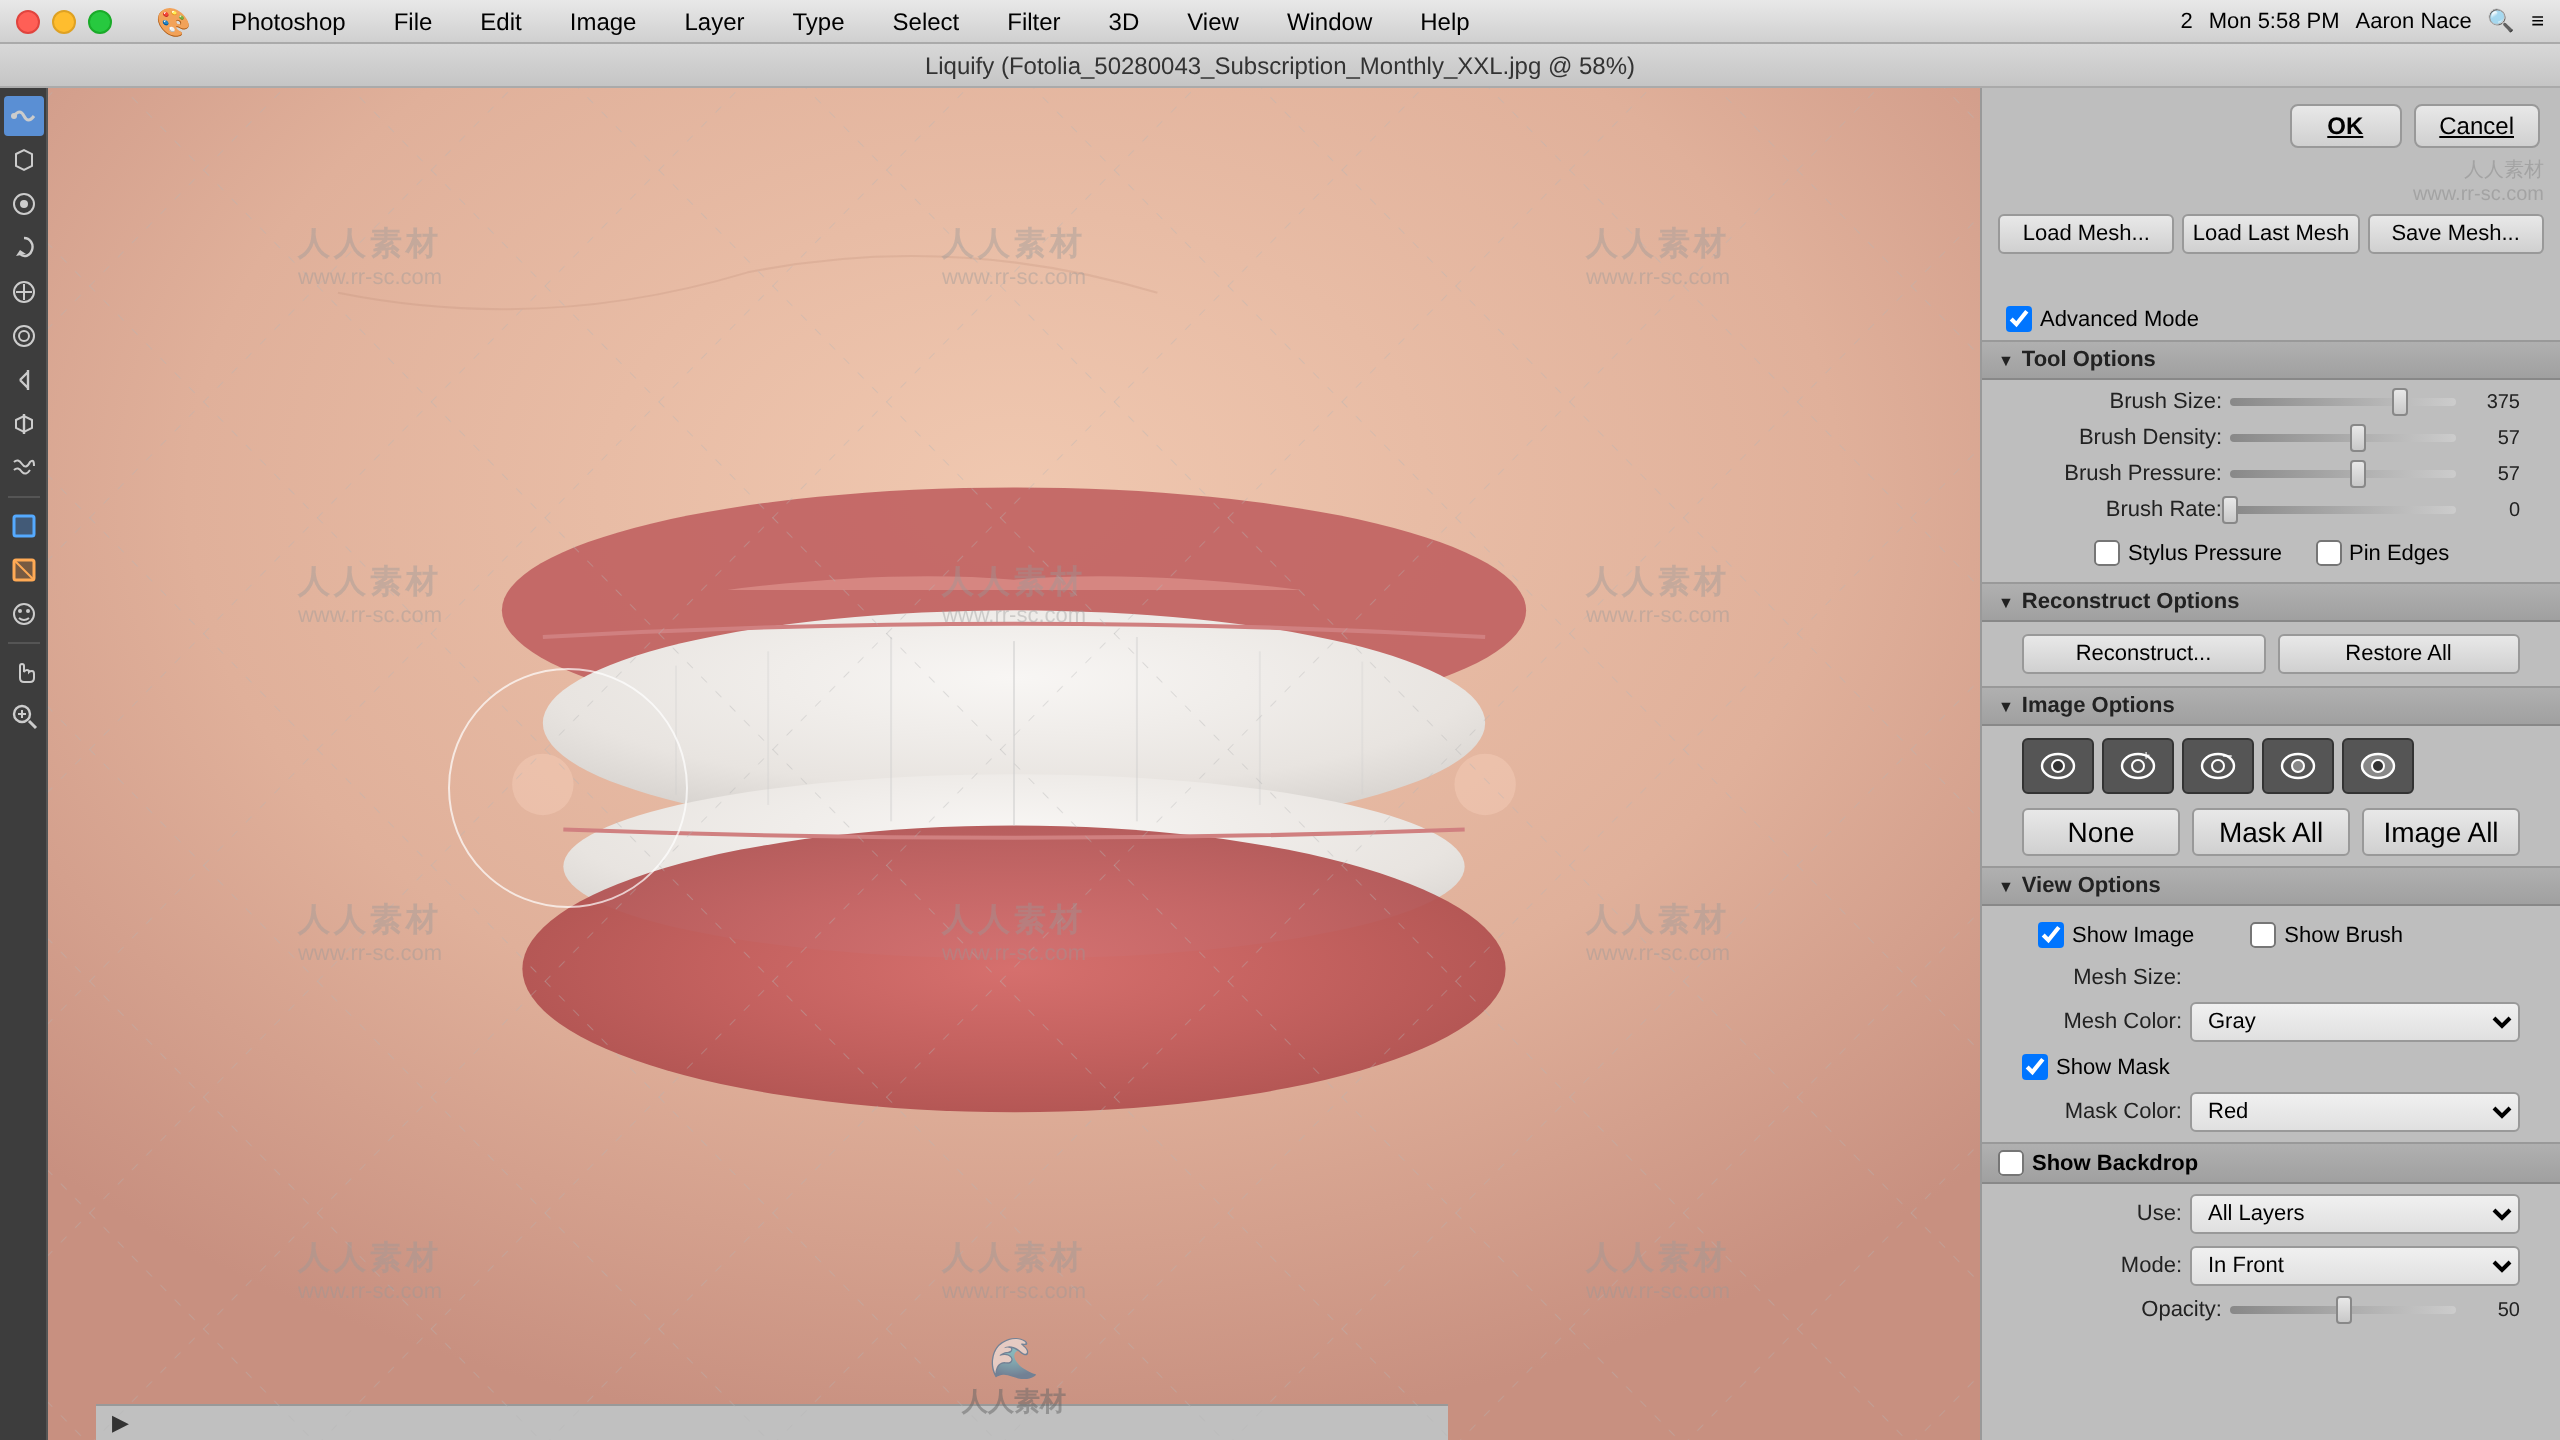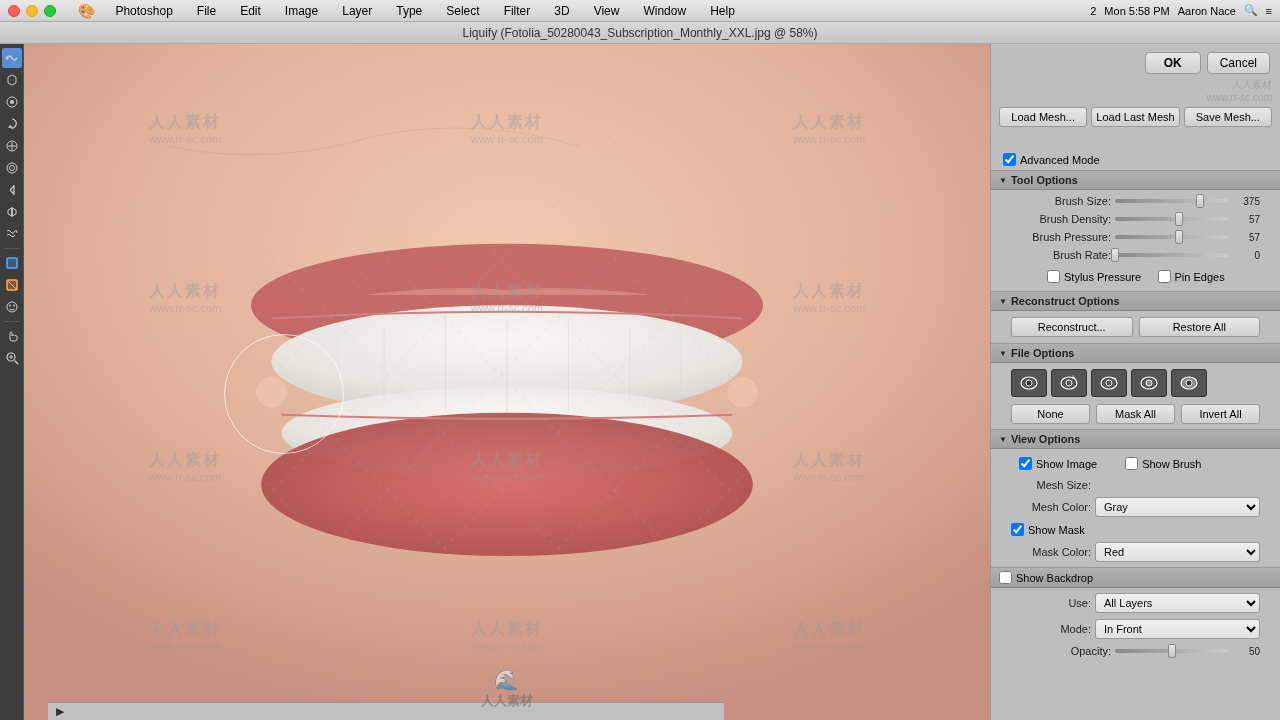--- a/index.html
+++ b/index.html
@@ -164,20 +164,21 @@
       display: flex;
       flex-direction: column;
     }
 
     
     .panel-top-btns {
       display: flex;
       justify-content: flex-end;
       gap: 6px;
       padding: 8px 10px 4px;
+      text-decoration: underline;
     }
     .panel-btn-ok {
       padding: 3px 18px;
       background: linear-gradient(to bottom, #e8e8e8, #d0d0d0);
       border: 1px solid #999;
       border-radius: 4px;
       font-size: 12px;
       cursor: pointer;
       font-weight: bold;
     }
@@ -319,21 +320,21 @@
       display: flex;
       gap: 6px;
       padding: 3px 8px;
     }
     .mask-text-btn {
       flex: 1;
       padding: 3px 4px;
       background: linear-gradient(to bottom, #e8e8e8, #d0d0d0);
       border: 1px solid #999;
       border-radius: 3px;
-      font-size: 11px;
+      font-size: 14px;
       cursor: pointer;
       text-align: center;
     }
 
     
     .dropdown-row {
       display: flex;
       align-items: center;
       padding: 3px 8px;
       gap: 4px;
@@ -741,21 +742,21 @@
     </div>
     <div class="section-content">
       <div class="reconstruct-row">
         <button class="recon-btn">Reconstruct...</button>
         <button class="recon-btn">Restore All</button>
       </div>
     </div>
 
     <div class="section-header">
       <span class="section-triangle">▼</span>
-      <span>File Options</span>
+      <span>Image Options</span>
     </div>
     <div class="section-content">
       <div class="mask-icons-row">
 
         <div class="mask-icon-btn" title="Replace Selection">
           <svg width="24" height="20" viewBox="0 0 24 20">
               <ellipse cx="12" cy="10" rx="8" ry="6" stroke="#fff" stroke-width="1.2" fill="#555"></ellipse>
               <circle cx="12" cy="10" r="3" stroke="#fff" stroke-width="1" fill="#333"></circle>
             </svg>
         </div>
@@ -786,21 +787,21 @@
         <div class="mask-icon-btn" title="Invert Selection">
           <svg width="24" height="20" viewBox="0 0 24 20">
               <ellipse cx="12" cy="10" rx="8" ry="6" stroke="#fff" stroke-width="1.2" fill="#888"></ellipse>
               <circle cx="12" cy="10" r="3" fill="#333" stroke="#fff" stroke-width="1"></circle>
             </svg>
         </div>
       </div>
       <div class="mask-none-row">
         <button class="mask-text-btn">None</button>
         <button class="mask-text-btn">Mask All</button>
-        <button class="mask-text-btn">Invert All</button>
+        <button class="mask-text-btn">Image All</button>
       </div>
     </div>
 
     <div class="section-header">
       <span class="section-triangle">▼</span>
       <span>View Options</span>
     </div>
     <div class="section-content">
 
       <div style="display:flex;padding:3px 8px;gap:12px;">
@@ -844,21 +845,21 @@
             <option>Blue</option>
             <option>White</option>
             <option>Black</option>
           </select>
         </div>
       </div>
     </div>
 
     <div style="display:flex;align-items:center;gap:4px;padding:3px 8px;background:linear-gradient(to bottom,#b0b0b0,#a0a0a0);border-top:1px solid #999;border-bottom:1px solid #888;">
       <input type="checkbox" id="showBackdrop" style="">
-      <label for="showBackdrop" style="font-weight:normal;font-size:11px;">Show Backdrop</label>
+      <label for="showBackdrop" style="font-weight:bold;font-size:11px;">Show Backdrop</label>
     </div>
     <div class="section-content">
 
       <div class="dropdown-row">
         <span class="dropdown-label">Use:</span>
         <div class="dropdown-wrapper">
           <select>
             <option selected="">All Layers</option>
           </select>
         </div>

